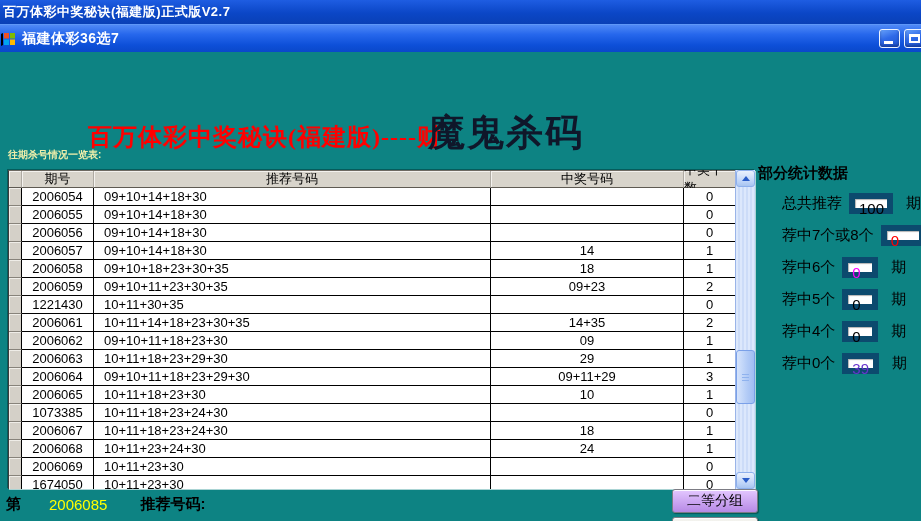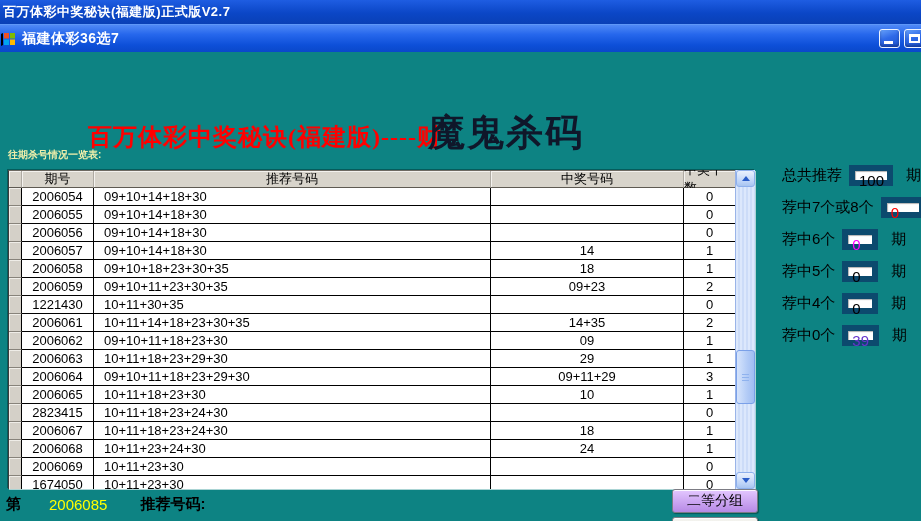--- a/index.html
+++ b/index.html
@@ -255,21 +255,21 @@
             </div>
             <div class="tr">
               <div class="td gutter"></div>
               <div class="td c-period">2006065</div>
               <div class="td c-rec">10+11+18+23+30</div>
               <div class="td c-win">10</div>
               <div class="td c-cnt">1</div>
             </div>
             <div class="tr">
               <div class="td gutter"></div>
-              <div class="td c-period">2823415</div>
+              <div class="td c-period">1073385</div>
               <div class="td c-rec">10+11+18+23+24+30</div>
               <div class="td c-win"></div>
               <div class="td c-cnt">0</div>
             </div>
             <div class="tr">
               <div class="td gutter"></div>
               <div class="td c-period">2006067</div>
               <div class="td c-rec">10+11+18+23+24+30</div>
               <div class="td c-win">18</div>
               <div class="td c-cnt">1</div>
@@ -304,20 +304,21 @@
         <div class="sb-track">
           <div class="sb-thumb"></div>
         </div>
         <div class="sb-btn">
             <span class="arrow down"></span>
           </div>
       </div>
     </div>
 
     <div class="stats">
+      <div class="stats-title">部分统计数据</div>
       <div id="stats-rows">
           <div class="stat-row">
             <span class="stat-label">总共推荐</span>
             <span class="stat-box" style="color: rgb(0, 0, 0);">100</span>
             <span class="stat-unit">期</span>
           </div>
           <div class="stat-row">
             <span class="stat-label">荐中7个或8个</span>
             <span class="stat-box" style="color: rgb(255, 0, 0);">0</span>
             <span class="stat-unit">期</span>

